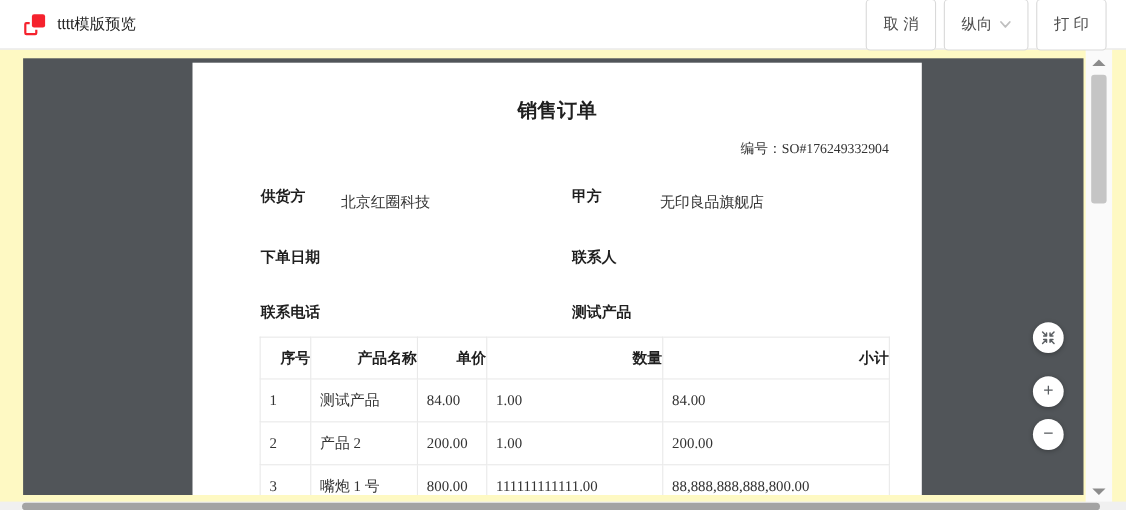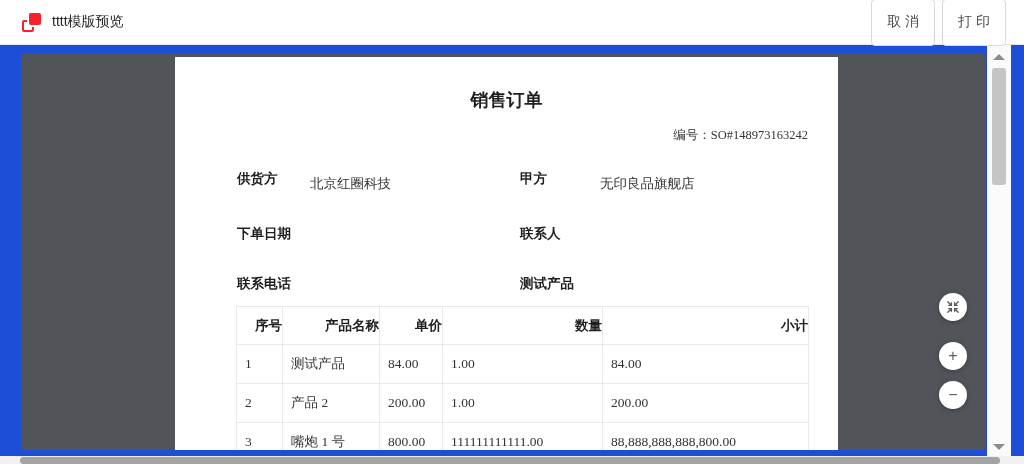--- a/index.html
+++ b/index.html
@@ -33,21 +33,21 @@
     height:47px; padding:0 15px; background:#ffffff;
     border:1px solid #d9d9d9; border-radius:4px;
     font-size:14px; color:#4d4d4d; cursor:pointer;
     display:flex; align-items:center; justify-content:center;
     font-family:"Liberation Sans","DejaVu Sans",sans-serif;
   }
   .btn-dropdown { gap:7px; }
   .chevron { display:inline-block; }
 
   
-  .canvas { position:absolute; top:45px; left:0; width:1024px; height:419px; background:#1d4ed8; }
+  .canvas { position:absolute; top:45px; left:0; width:1024px; height:419px; background:#fef9c3; }
   .dark-panel {
     position:absolute; left:21px; top:8px; width:964px; height:397px;
     background:#515559; overflow:hidden;
   }
   .page {
     position:absolute; left:154px; top:4px; width:663px; height:393px;
     background:#ffffff; overflow:hidden;
     font-family:"Liberation Serif","DejaVu Serif",serif; color:#333333;
   }
 
@@ -108,30 +108,36 @@
 <div class="topbar">
   <div class="brand">
     <span class="logo">
       <span class="logo-outline"></span>
       <span class="logo-fill"></span>
     </span>
     <span class="topbar-title">tttt模版预览</span>
   </div>
   <div class="actions">
     <button class="btn">取 消</button>
+    <button class="btn btn-dropdown">
+      <span>纵向</span>
+      <svg class="chevron" width="10" height="7" viewBox="0 0 10 7">
+        <polyline points="1,1 5,5.5 9,1" fill="none" stroke="#bfbfbf" stroke-width="1.6" stroke-linecap="round" stroke-linejoin="round"></polyline>
+      </svg>
+    </button>
     <button class="btn">打 印</button>
   </div>
 </div>
 
 <div class="canvas">
   <div class="dark-panel">
     <div class="page">
 
       <div class="doc-title">销售订单</div>
-      <div class="order-no">编号：SO#148973163242</div>
+      <div class="order-no">编号：SO#176249332904</div>
 
       <div class="fields">
         <span class="field-label">供货方</span>
         <span class="field-value">北京红圈科技</span>
         <span class="field-label">甲方</span>
         <span class="field-value">无印良品旗舰店</span>
 
         <span class="field-label">下单日期</span>
         <span class="field-value"></span>
         <span class="field-label">联系人</span>

